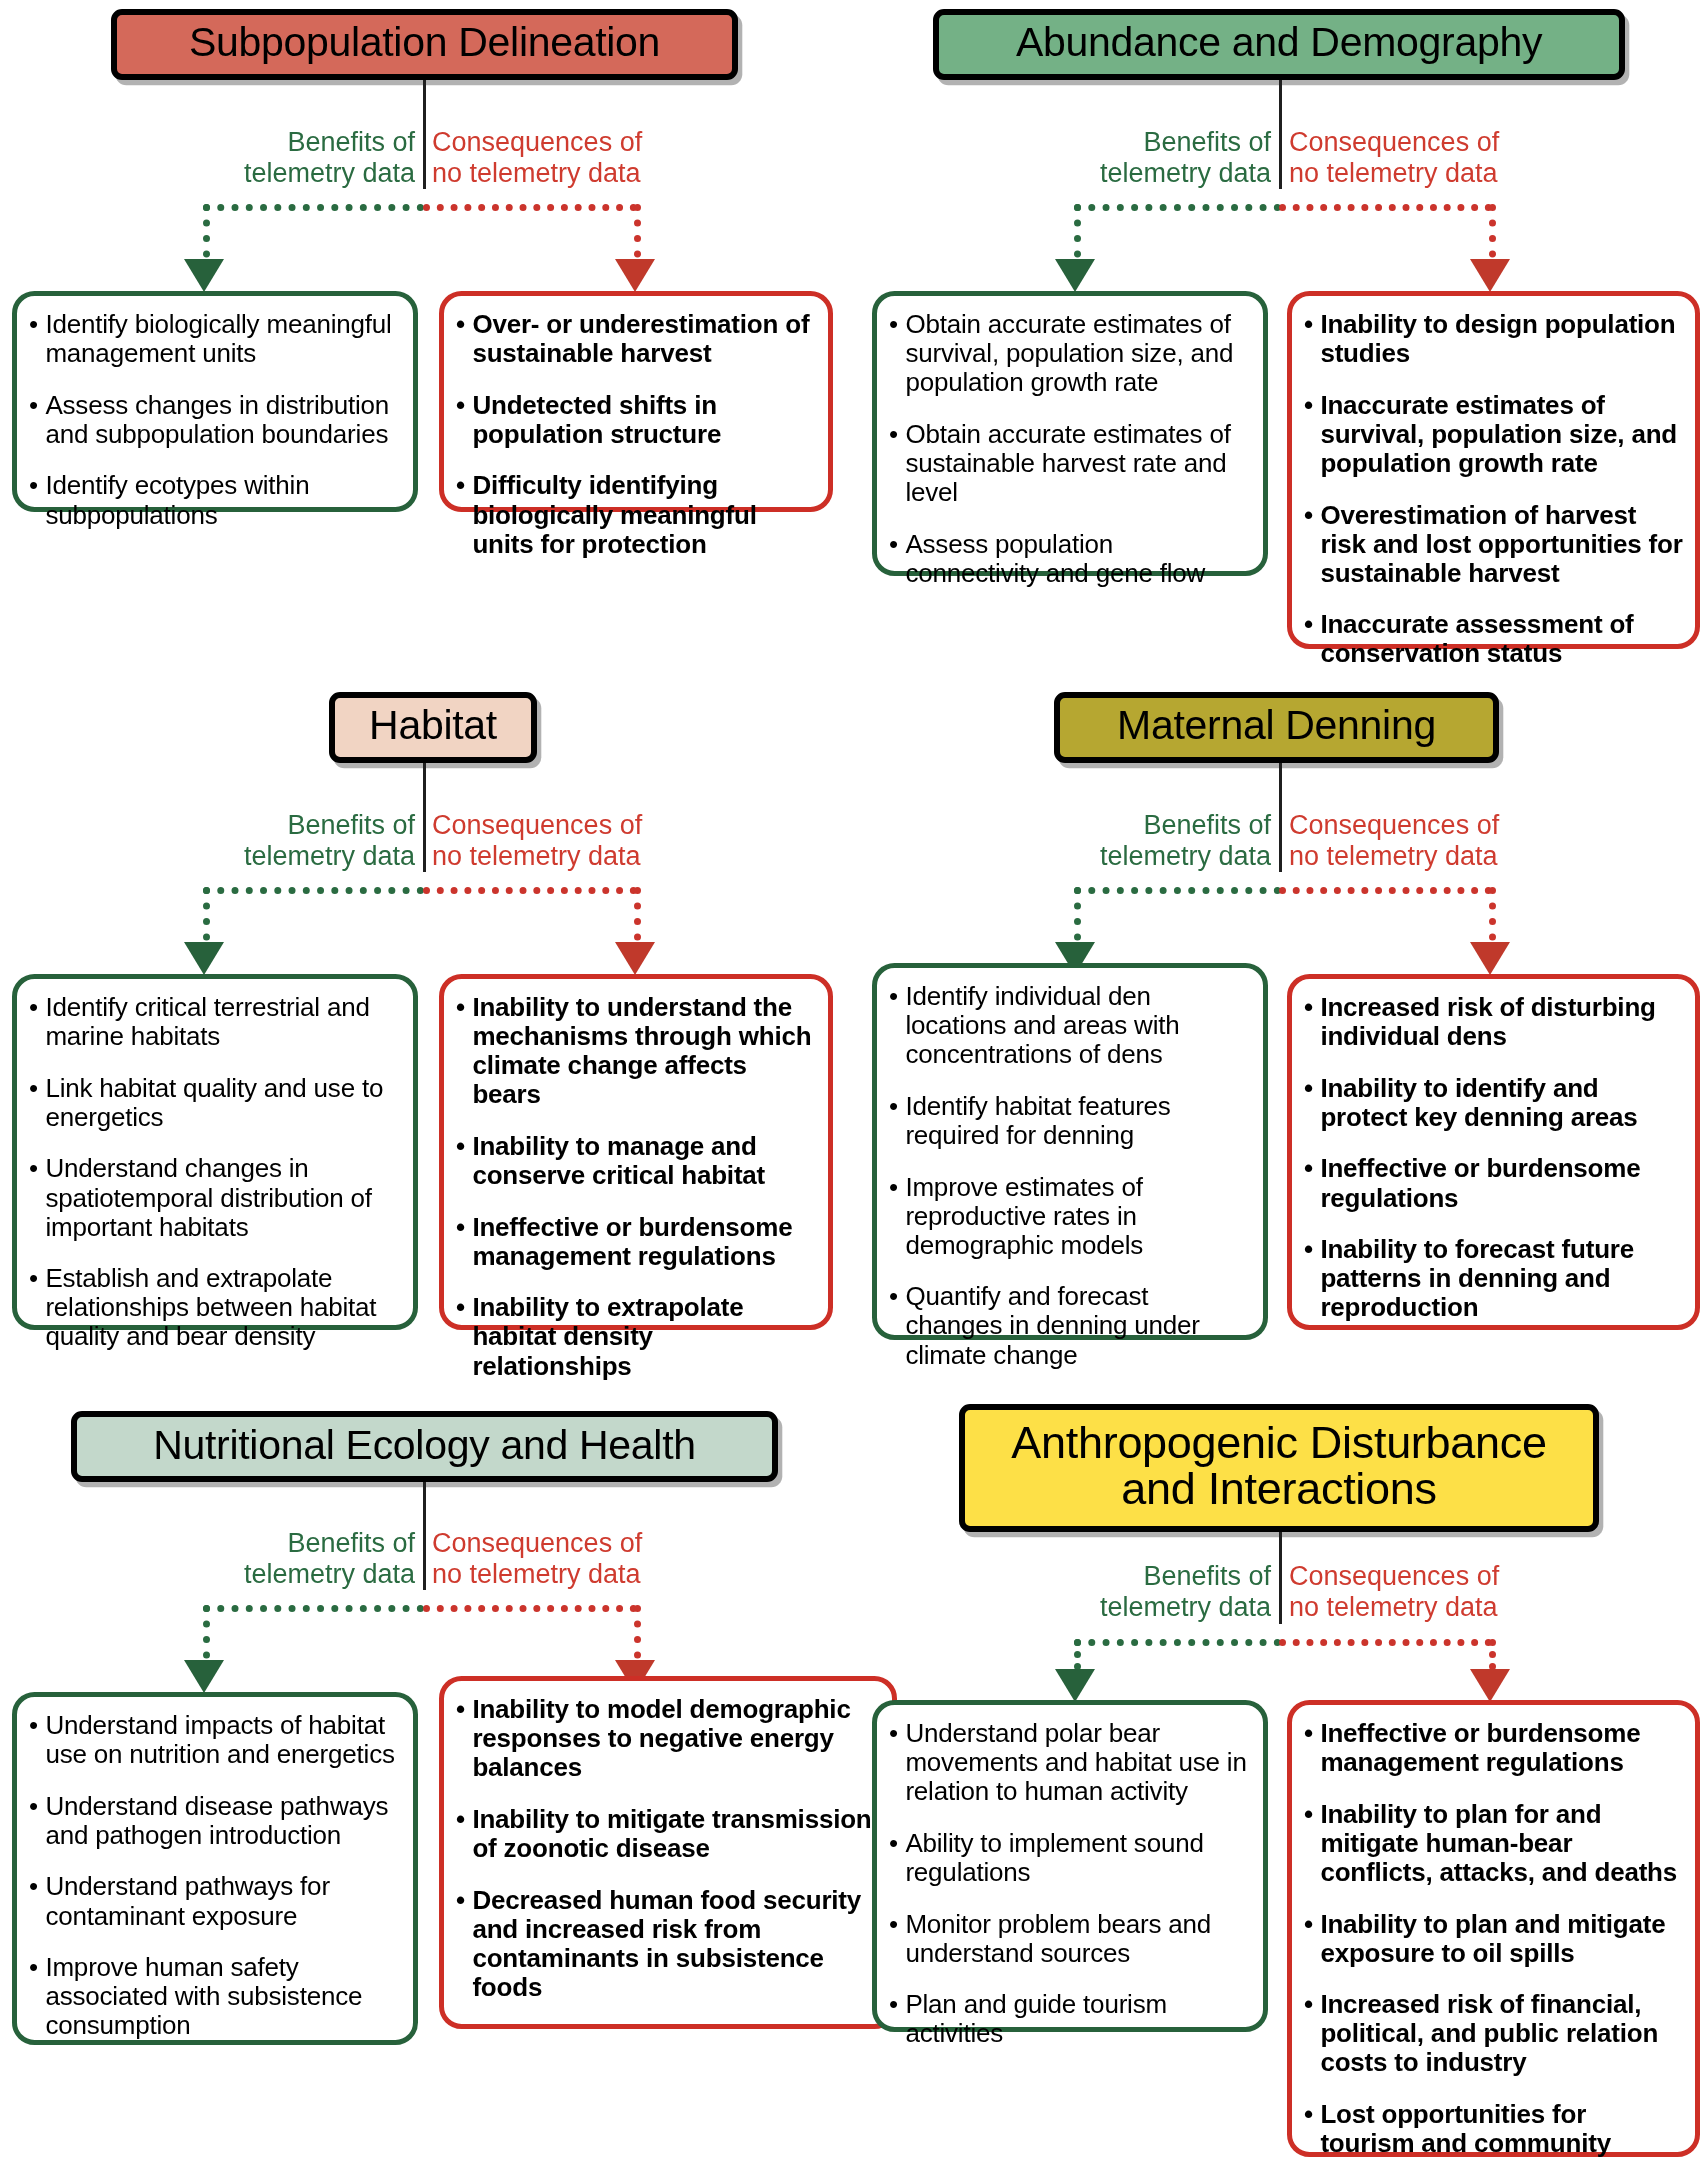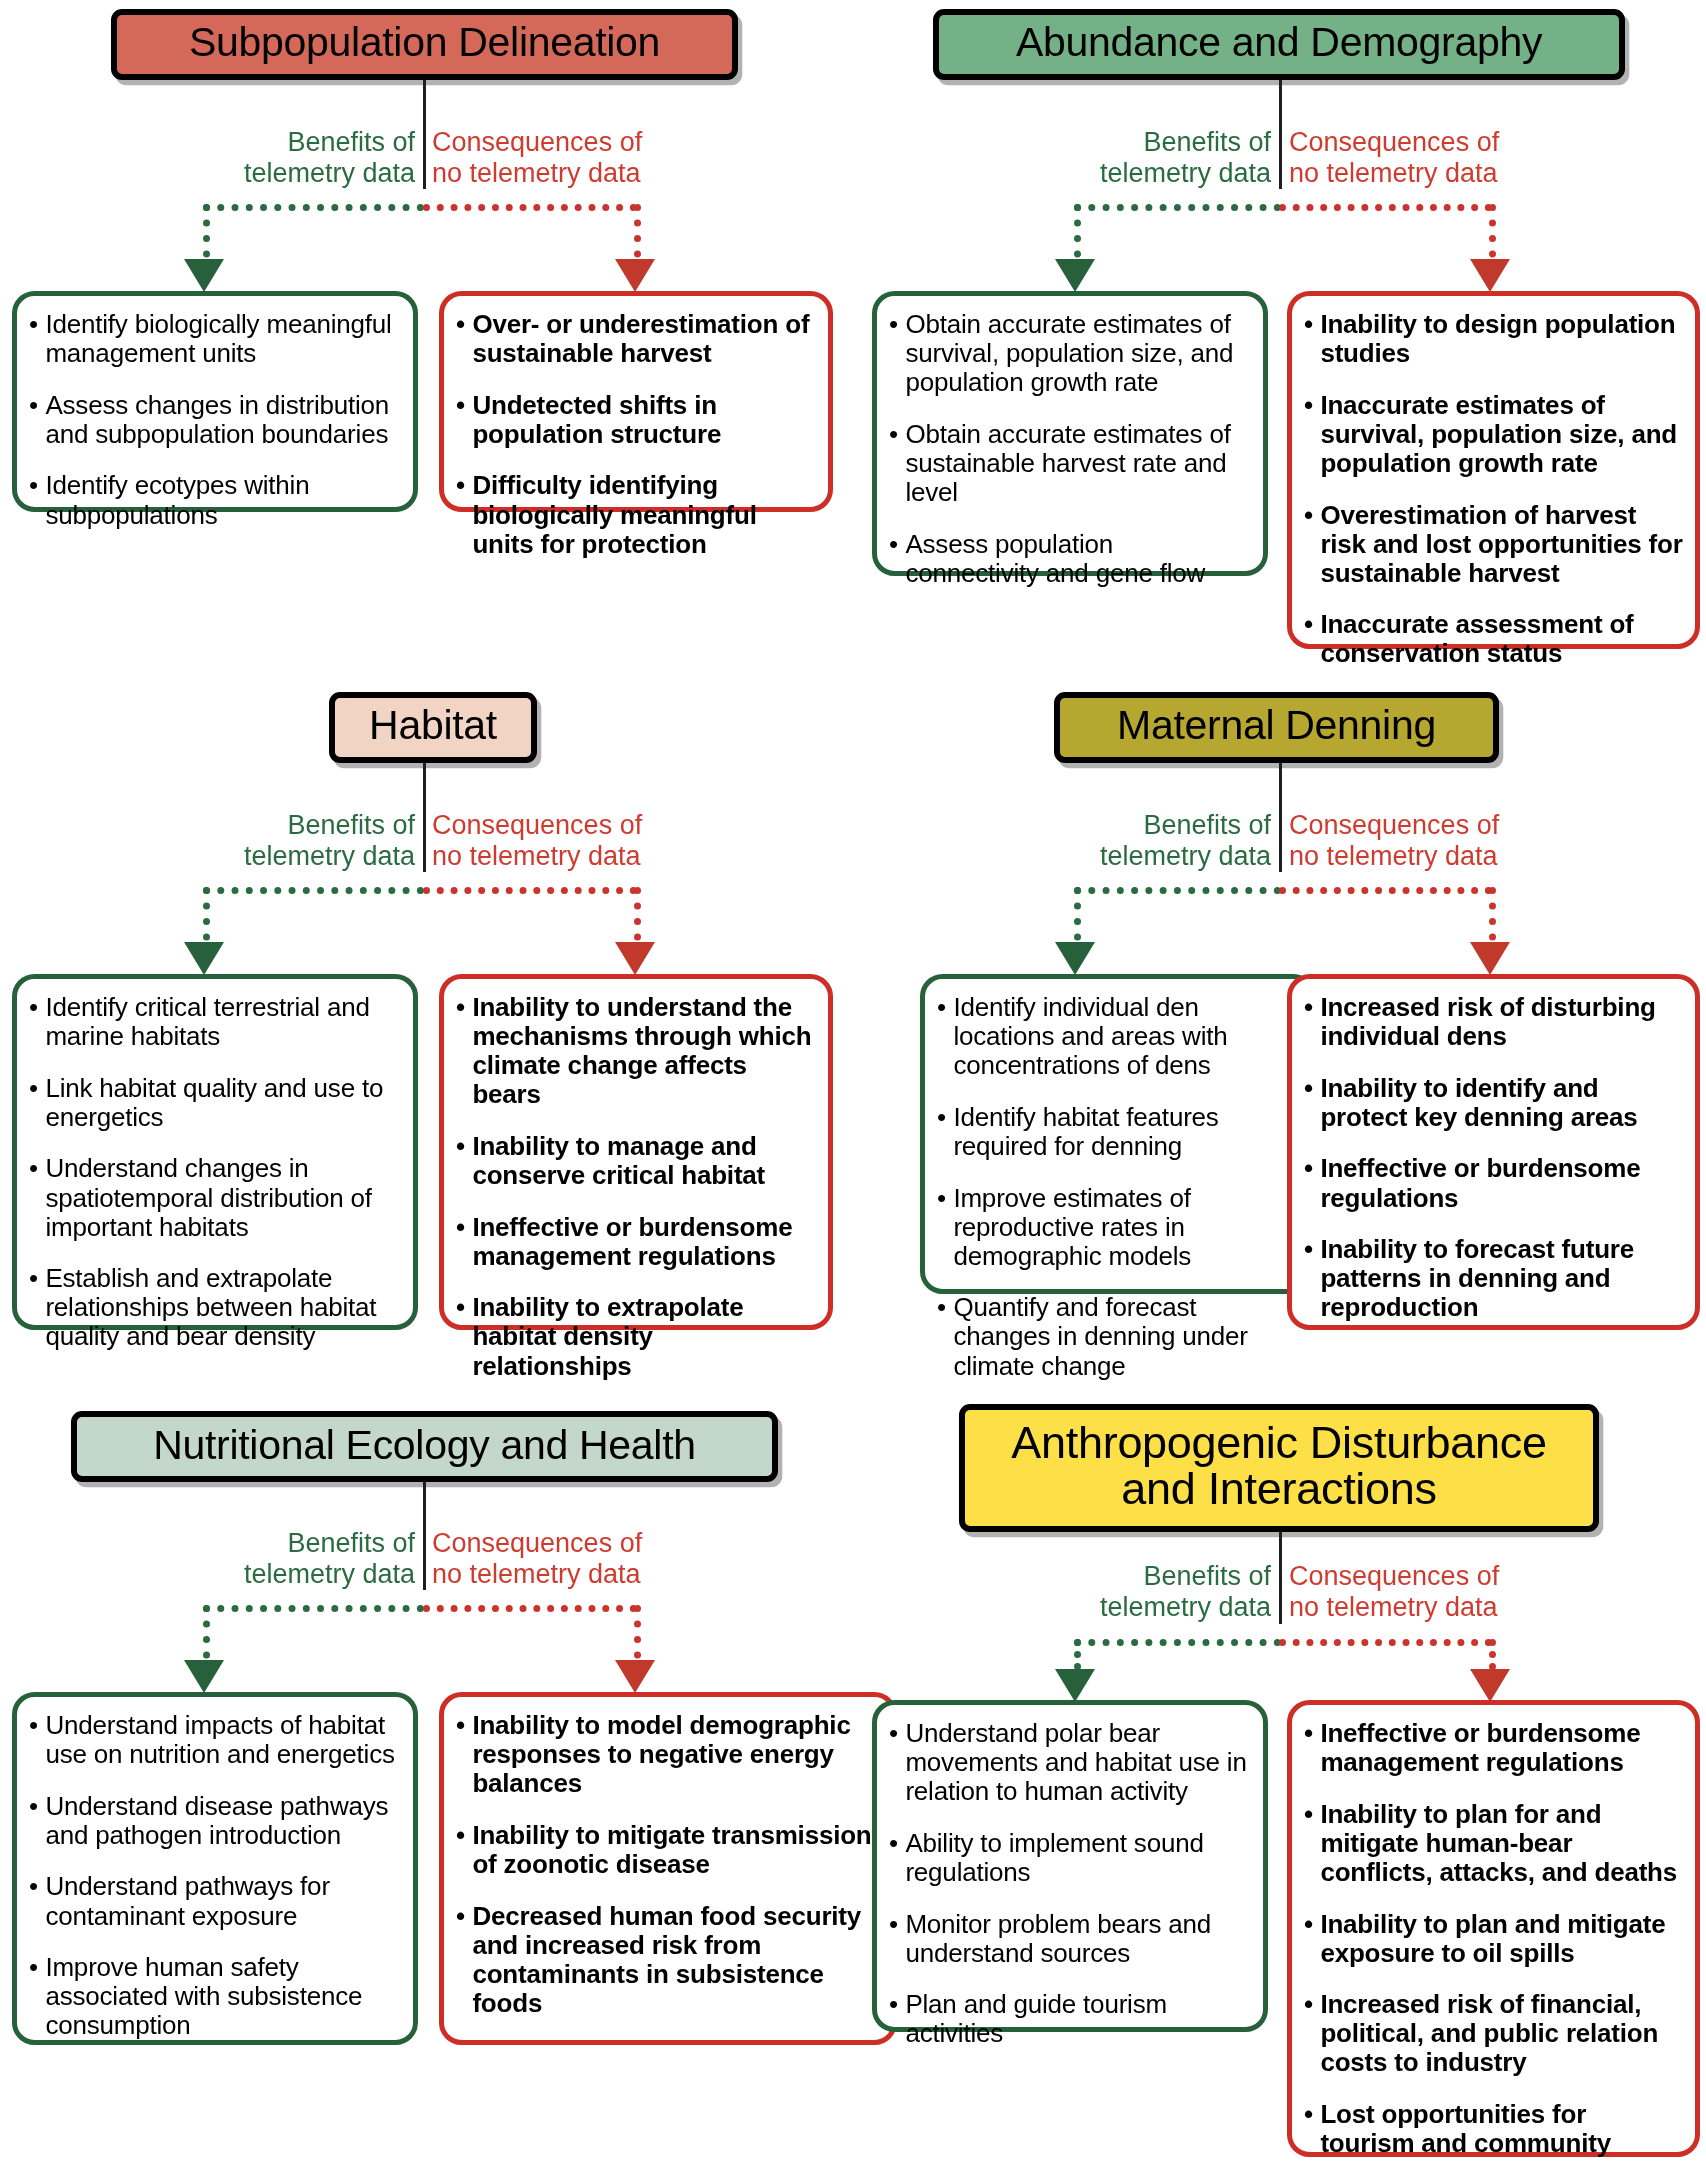--- a/index.html
+++ b/index.html
@@ -260,21 +260,21 @@
 no telemetry data</div>
       <div class="divider" style="left:414px; top:125px; height:64px;"></div>
       <div class="dash-h dash-green" style="left:209px; top:204px; width:207px;"></div>
       <div class="dash-h dash-red" style="left:414px; top:204px; width:213px;"></div>
       <div class="dash-v dash-green" style="left:209px; top:204px; height:69px;"></div>
       <div class="dash-v dash-red" style="left:624px; top:204px; height:69px;"></div>
       <div class="arrow arrow-green" style="left:190px; top:259px;"></div>
       <div class="arrow arrow-red" style="left:605px; top:259px;"></div>
     </div>
 
-    <div class="card" style="left:7px; top:291px; width:396px; height:320px;margin-left:48px;">
+    <div class="card" style="left:7px; top:280px; width:396px; height:377px;">
       <ul>
         <li>Identify individual den locations and areas with concentrations of dens</li>
         <li>Identify habitat features required for denning</li>
         <li>Improve estimates of reproductive rates in demographic models</li>
         <li>Quantify and forecast changes in denning under climate change</li>
       </ul>
     </div>
 
     <div class="card red" style="left:422px; top:291px; width:413px; height:356px;">
       <ul>
@@ -307,21 +307,21 @@
 
     <div class="card" style="left:12px; top:291px; width:406px; height:353px;">
       <ul>
         <li>Understand impacts of habitat use on nutrition and energetics</li>
         <li>Understand disease pathways and pathogen introduction</li>
         <li>Understand pathways for contaminant exposure</li>
         <li>Improve human safety associated with subsistence consumption</li>
       </ul>
     </div>
 
-    <div class="card red" style="left:439px; top:291px; width:458px; height:353px;">
+    <div class="card red" style="left:439px; top:275px; width:458px; height:353px;">
       <ul>
         <li>Inability to model demographic responses to negative energy balances</li>
         <li>Inability to mitigate transmission of zoonotic disease</li>
         <li>Decreased human food security and increased risk from contaminants in subsistence foods</li>
       </ul>
     </div>
   </div>
 
   <div class="section" style="left:865px; top:1392px; width:841px; height:770px;">
 

